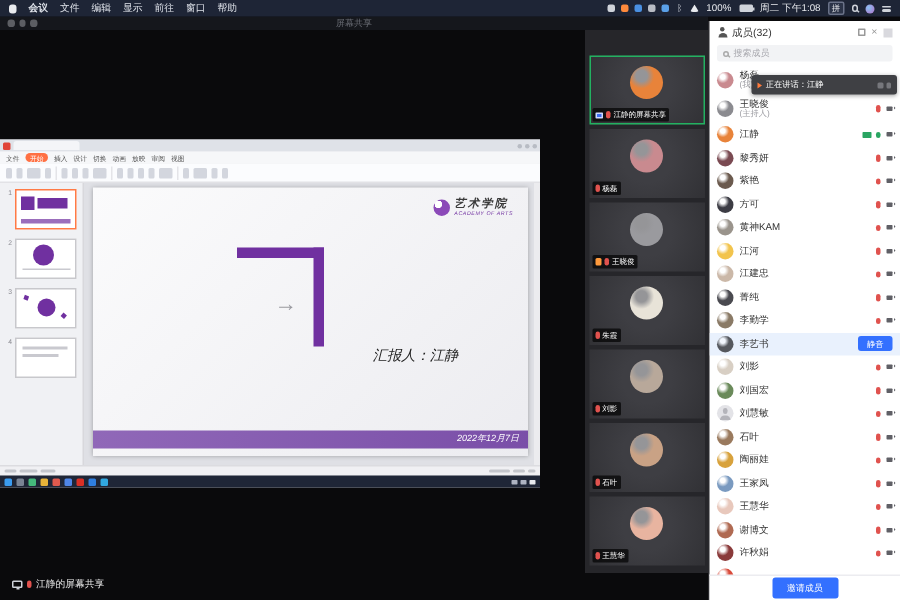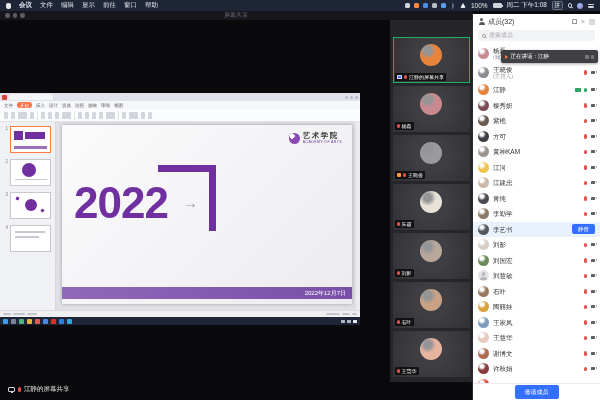--- a/index.html
+++ b/index.html
@@ -52,21 +52,21 @@
   #thumbs { width:56px; background:#f0f1f4; border-right:1px solid #d8d8dc; padding-top:4px; overflow:hidden; }
   .thumb-wrap { display:flex; align-items:flex-start; gap:2px; margin:0 3px 6px 3px; }
   .thumb-num { font-size:4.5px; color:#8a8a90; width:5px; text-align:right; }
   .thumb { width:41px; height:27px; background:#fff; border:1px solid #c8c8cc; position:relative; flex:none; }
   .thumb.sel { border:1.5px solid #ff7a45; }
   .th-box { position:absolute; background:#7030a0; }
   .th-line { position:absolute; background:#c9c9cf; height:1.5px; }
   #canvas { flex:1; background:#dfe0e5; position:relative; }
   #vscroll { position:absolute; right:0; top:0; bottom:0; width:4px; background:#ececef; }
   #slide { position:absolute; left:6px; right:8px; top:3px; bottom:6px;
-    background:linear-gradient(135deg,#fbfbfc 0%,#ececf0 100%); box-shadow:0 0 3px rgba(0,0,0,.3); overflow:hidden; }
+    background:linear-gradient(135deg,#fbfbfc 0%,#ececf0 100%); box-shadow:0 0 3px rgba(0,0,0,.3); overflow:hidden;font-style:italic; }
   #slide-logo { position:absolute; top:7px; right:10px; display:flex; gap:3px; align-items:center; }
   .logo-swirl { width:11px; height:11px; border-radius:50%;
     background:radial-gradient(circle at 30% 30%, #ffffff 0 22%, #8b49b8 23% 100%); }
   .logo-txt { display:flex; flex-direction:column; }
   .logo-cn { font-size:7.5px; font-weight:bold; color:#3a3a3a; letter-spacing:1.5px; line-height:1.1; }
   .logo-en { font-size:3.5px; color:#7030a0; letter-spacing:0.4px; }
   #bracket { position:absolute; left:96px; top:40px; width:58px; height:66px;
     border-top:7px solid #7030a0; border-right:7px solid #7030a0; }
   #year { position:absolute; left:12px; top:56px; font-size:44px; font-weight:bold; color:#7030a0;
     line-height:1; letter-spacing:-1px; }
@@ -280,22 +280,22 @@
       <div id="canvas">
         <div id="slide">
           <div id="slide-logo">
             <span class="logo-swirl"></span>
             <span class="logo-txt">
               <span class="logo-cn">艺术学院</span>
               <span class="logo-en">ACADEMY OF ARTS</span>
             </span>
           </div>
           <div id="bracket"></div>
-          <div id="year">2022</div>
           <div id="slide-arrow">→</div>
+          <div id="reporter">汇报人：江静</div>
           <div id="datebar">2022年12月7日</div>
         </div>
         <div id="vscroll"></div>
       </div>
     </div>
     <div id="statusbar">
       <span class="s-bar"></span>
         <span class="s-bar" style="width:12px;"></span>
         <span class="s-bar" style="width:10px;"></span>
       <span class="s-right">

